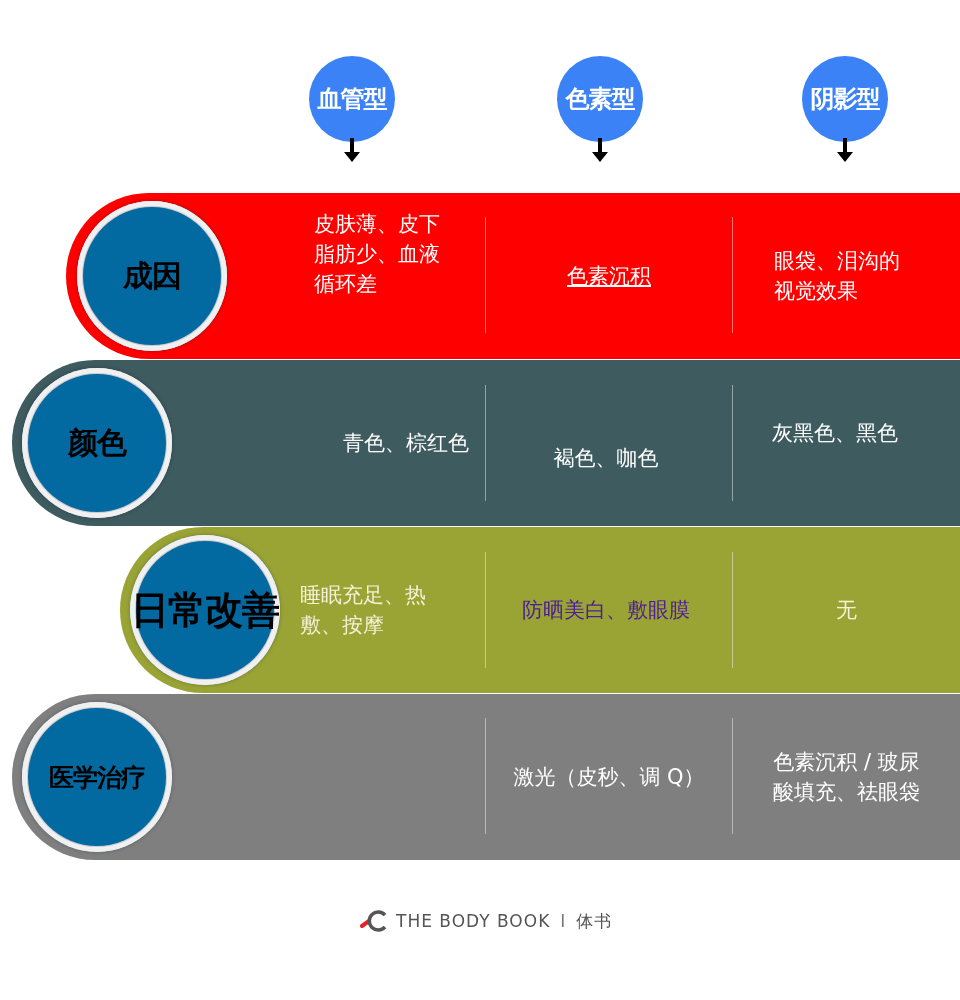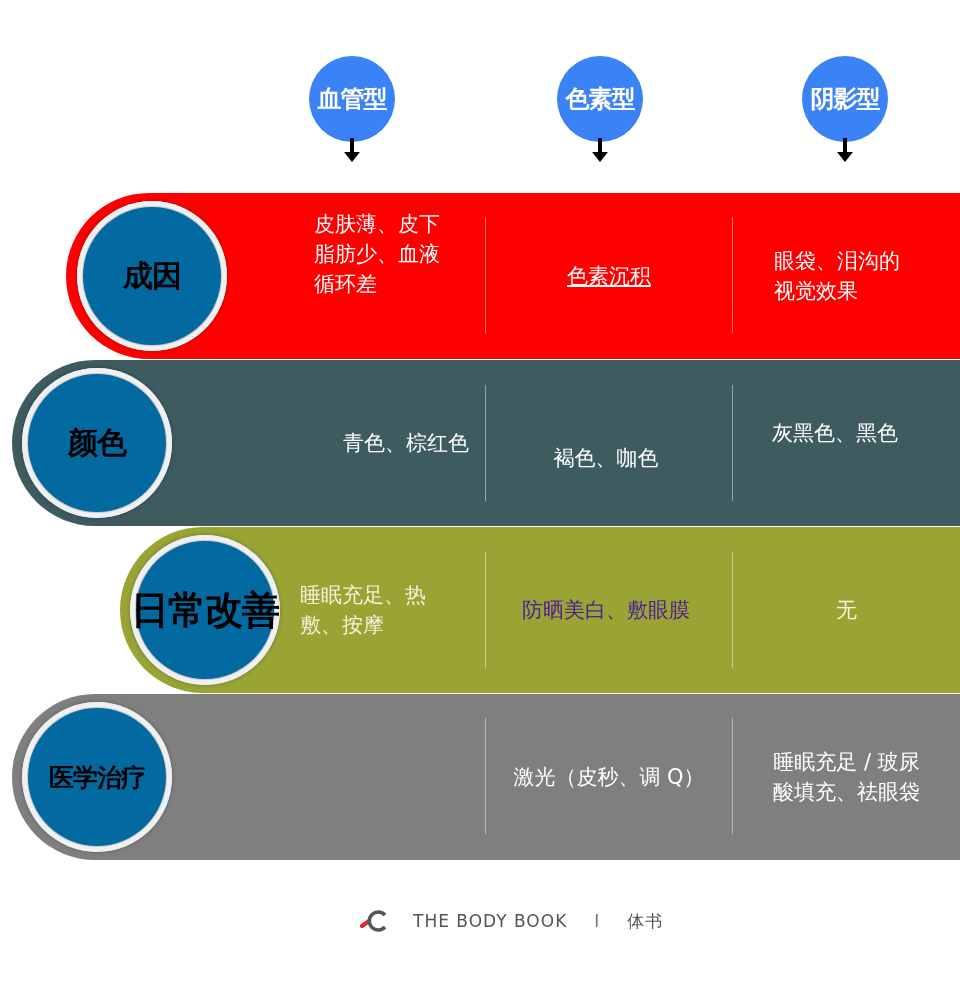--- a/index.html
+++ b/index.html
@@ -10,21 +10,21 @@
   .arrow { position:absolute; top:138px; width:16px; height:26px; }
   .arrow .stem { position:absolute; left:6px; top:0; width:4px; height:16px; background:#000; }
   .arrow .tip { position:absolute; left:0; top:14px; width:0; height:0; border-left:8px solid transparent; border-right:8px solid transparent; border-top:10px solid #000; }
   .band { position:absolute; right:0; height:166px; border-top-left-radius:83px; border-bottom-left-radius:83px; }
   .circle { position:absolute; width:150px; height:150px; border-radius:50%; background:#0369a1;
             box-shadow: inset 0 0 0 5px #f0f0f0, inset 0 0 0 6px #c9c9d0, 0 0 4px rgba(0,0,0,0.25);
             display:flex; align-items:center; justify-content:center; color:#000; font-weight:bold; letter-spacing:-1px; }
   .cell { position:absolute; color:#fff; font-size:21px; line-height:30px; display:flex; align-items:center; }
   .cell.center { justify-content:center; text-align:center; }
   .divider { position:absolute; width:1px; background:rgba(255,255,255,0.45); }
-  .footer { position:absolute; top:908px; left:360px; height:26px; display:flex; align-items:center; gap:23px; color:#555; font-size:17px; letter-spacing:1px; }
+  .footer { position:absolute; top:908px; left:360px; height:26px; display:flex; align-items:center; gap:6px; color:#555; font-size:17px; letter-spacing:1px; }
   .logo-mark { position:relative; width:30px; height:24px; }
 </style>
 </head>
 <body>
 
 <div>
   <div class="head" style="left:309px;">血管型</div>
   <div class="arrow" style="left:344px;">
       <div class="stem"></div>
       <div class="tip"></div>
@@ -112,21 +112,21 @@
   <div>
     </div>
 </div>
 <div class="divider" style="left:485px; top:718px; height:116px;"></div>
 <div class="cell center" style="left:486px; top:694px; width:246px; height:166px;">
   <div>激光（皮秒、调 Q）</div>
 </div>
 <div class="divider" style="left:732px; top:718px; height:116px;"></div>
 <div class="cell center" style="left:733px; top:694px; width:227px; height:166px;">
   <div>
-      <div>睡眠充足 / 玻尿</div>
+      <div>色素沉积 / 玻尿</div>
       <div>酸填充、祛眼袋</div>
     </div>
 </div>
 
 <div class="footer">
   <div class="logo-mark">
     <svg width="30" height="24" viewBox="0 0 30 24">
       <line x1="2" y1="17" x2="9" y2="12" stroke="#e3222a" stroke-width="4" stroke-linecap="round"></line>
       <path d="M25 6 A9 9 0 1 0 25 18" fill="none" stroke="#555" stroke-width="3.5"></path>
     </svg>

